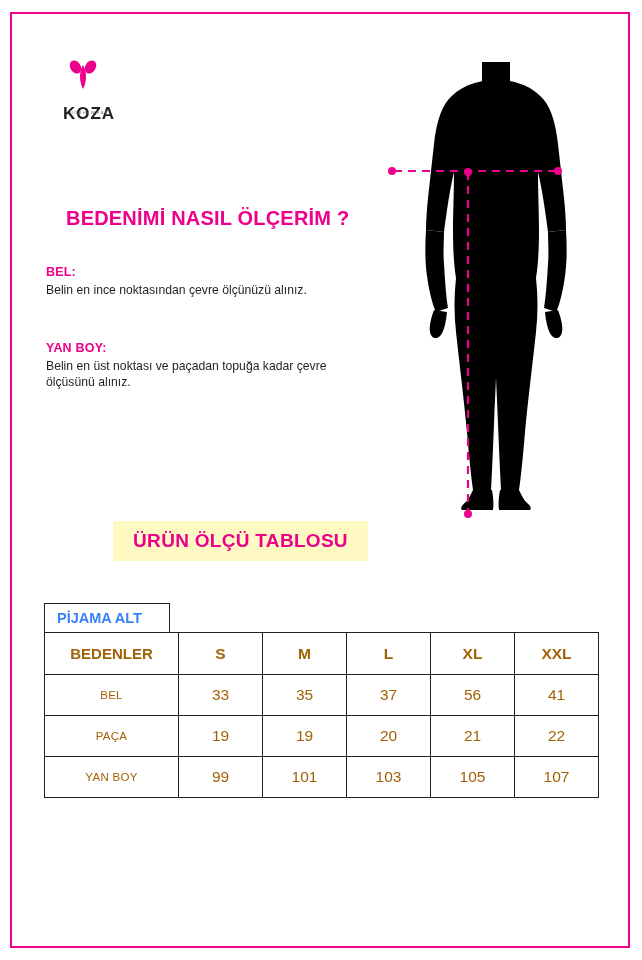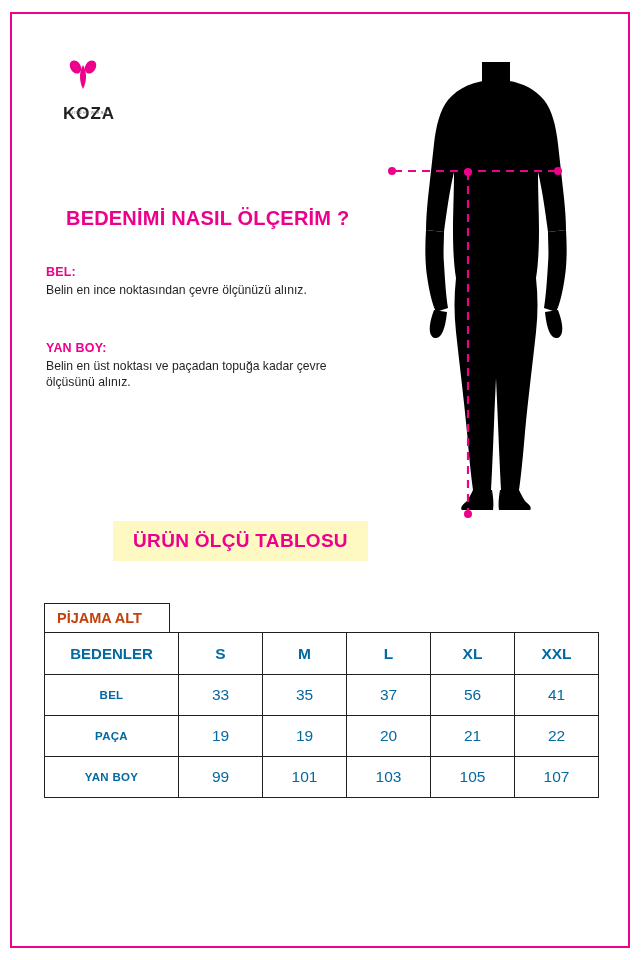--- a/index.html
+++ b/index.html
@@ -135,54 +135,54 @@
     box-sizing: border-box;
     display: flex;
     align-items: center;
     padding-left: 12px;
     background: #ffffff;
     z-index: 3;
   }
   #product-tag span {
     font-size: 14.5px;
     font-weight: bold;
-    color: #c2410c;
+    color: #3b82f6;
   }
   #size-table {
     position: absolute;
     left: 44px;
     top: 632px;
     width: 554px;
     border-collapse: collapse;
     table-layout: fixed;
     background: #ffffff;
   }
   #size-table td, #size-table th {
     border: 1.5px solid #231f20;
     text-align: center;
-    color: #0369a1;
+    color: #a16207;
     box-sizing: border-box;
   }
   #size-table thead th {
     height: 42px;
     font-size: 15.5px;
     font-weight: bold;
   }
   #size-table thead th.rowhead {
     font-size: 15px;
     text-align: center;
   }
   #size-table tbody td {
     height: 41px;
     font-size: 15.5px;
     font-weight: normal;
   }
   #size-table tbody td.rowhead {
     font-size: 11.5px;
-    font-weight: bold;
+    font-weight: normal;
     letter-spacing: 0.3px;
   }
   .col-first { width: 134px; }
   .col-size { width: 84px; }
 </style>
 </head>
 <body>
 
 <div id="page">
 

